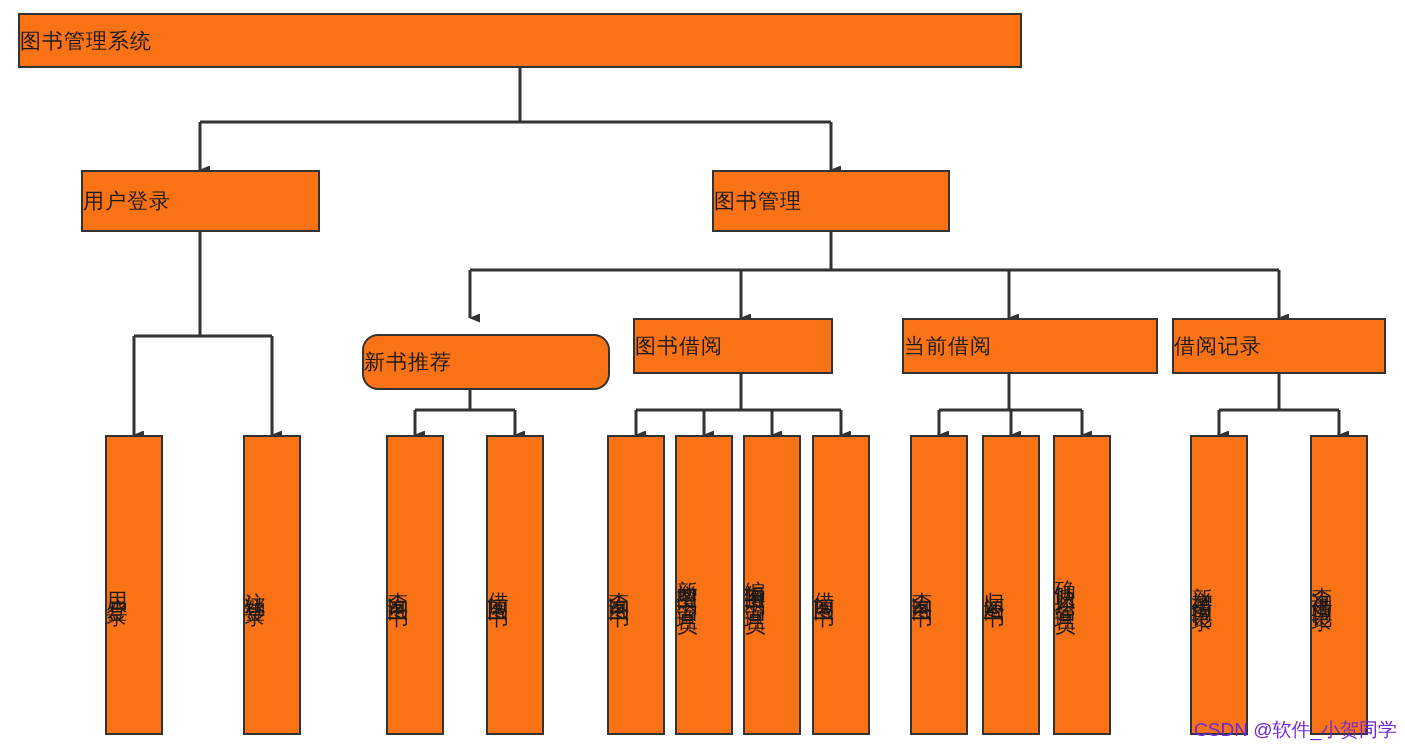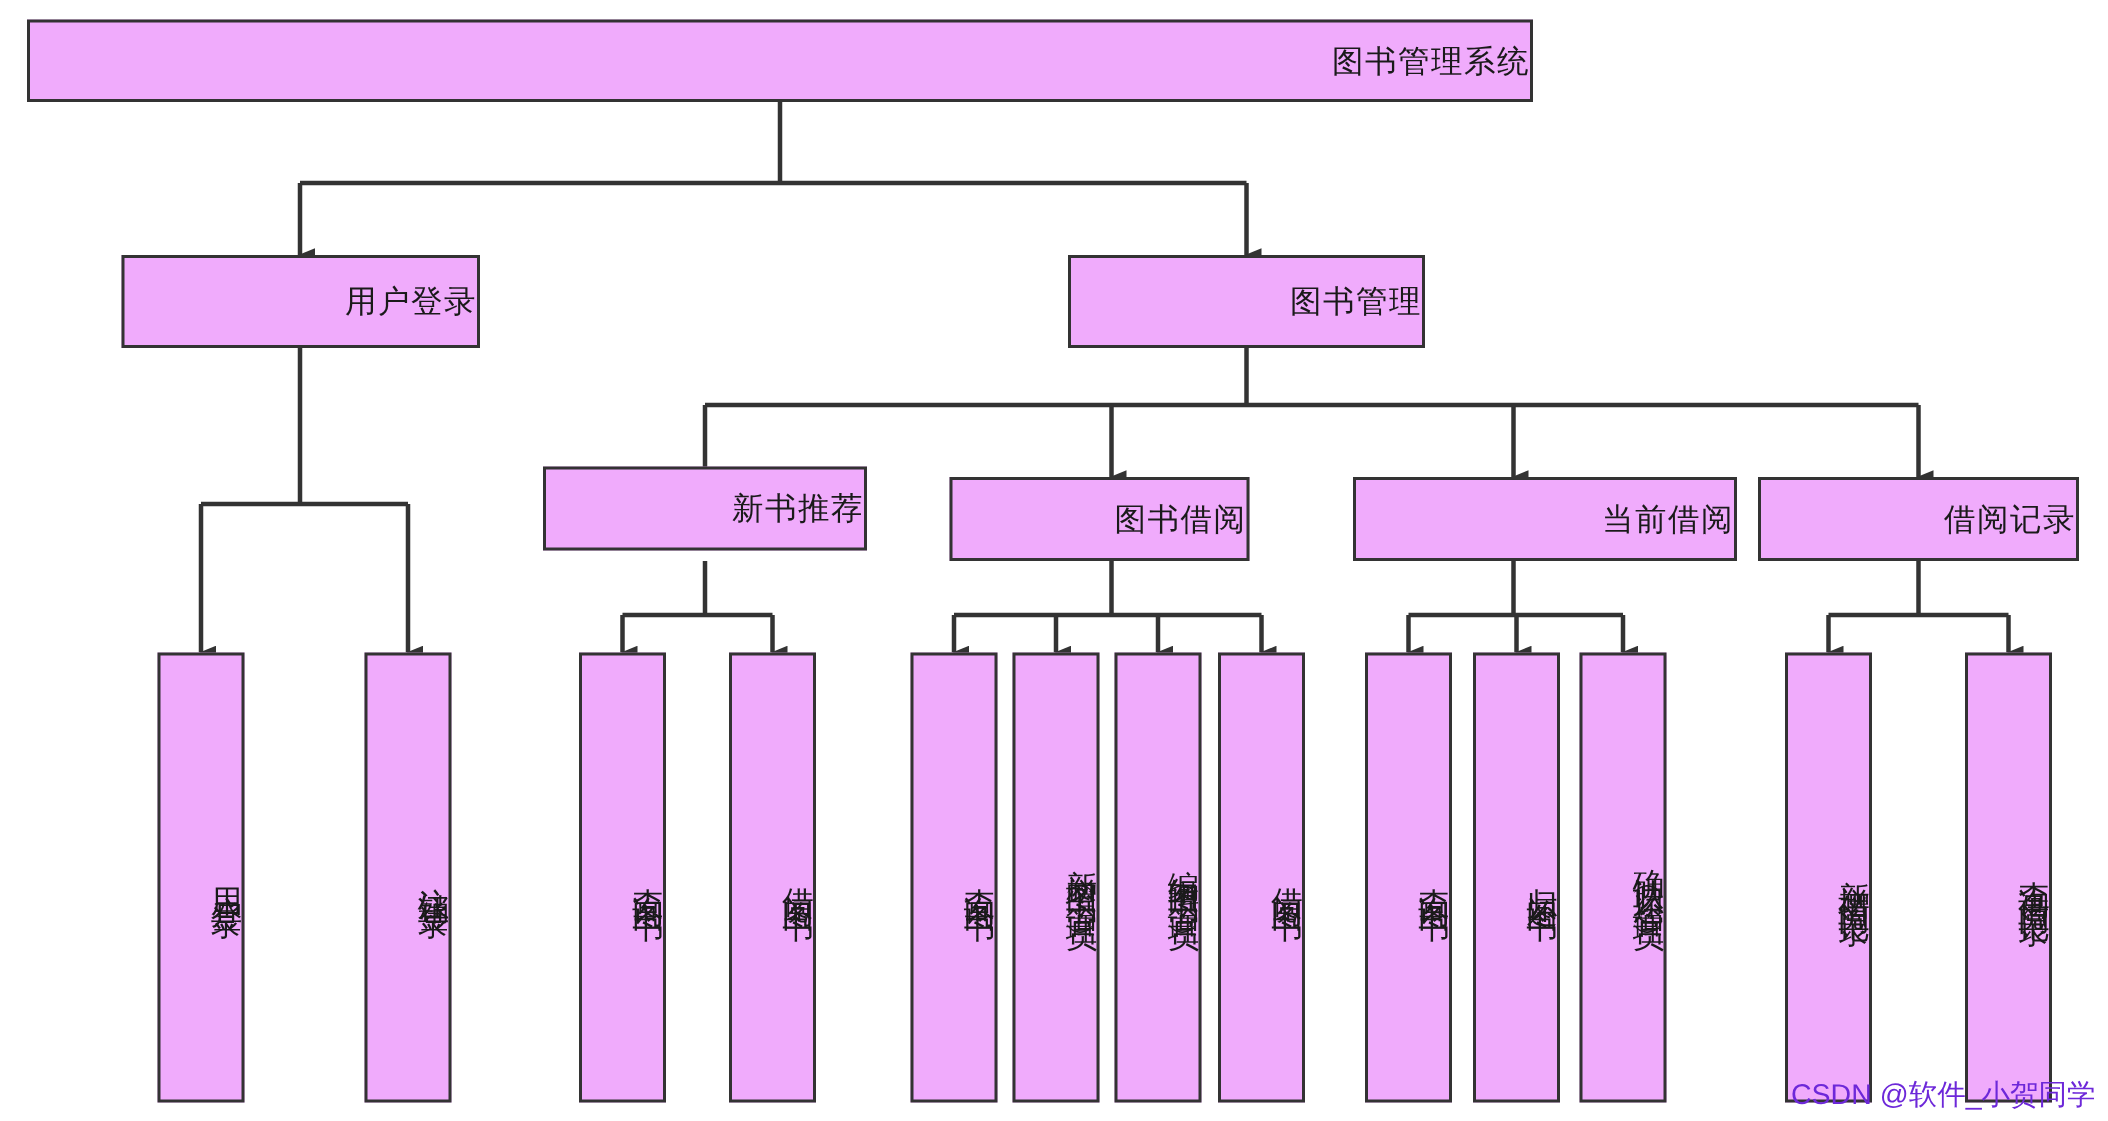--- a/index.html
+++ b/index.html
@@ -21,24 +21,24 @@
     left: 0;
     top: 0;
     width: 1405px;
     height: 747px;
     pointer-events: none;
   }
   .node {
     position: absolute;
     box-sizing: border-box;
     border: 2px solid #333333;
-    background: #f0abfc;
+    background: #f97316;
     display: flex;
     align-items: center;
-    justify-content: flex-end;
+    justify-content: flex-start;
     color: #1a1a1a;
   }
   .node.h {
     font-size: 21px;
     letter-spacing: 1px;
   }
   .node.v {
     font-size: 21px;
   }
   .node.v .vtext {
@@ -112,21 +112,21 @@
   <div id="nodes">
       <div class="node h" style="left: 18px; top: 13px; width: 1004px; height: 55px;">
         <span class="htext">图书管理系统</span>
       </div>
       <div class="node h" style="left: 81px; top: 170px; width: 239px; height: 62px;">
         <span class="htext">用户登录</span>
       </div>
       <div class="node h" style="left: 712px; top: 170px; width: 238px; height: 62px;">
         <span class="htext">图书管理</span>
       </div>
-      <div class="node h" style="left: 362px; top: 311px; width: 216px; height: 56px;">
+      <div class="node h" style="left: 362px; top: 334px; width: 248px; height: 56px; border-radius: 16px;">
         <span class="htext">新书推荐</span>
       </div>
       <div class="node h" style="left: 633px; top: 318px; width: 200px; height: 56px;">
         <span class="htext">图书借阅</span>
       </div>
       <div class="node h" style="left: 902px; top: 318px; width: 256px; height: 56px;">
         <span class="htext">当前借阅</span>
       </div>
       <div class="node h" style="left: 1172px; top: 318px; width: 214px; height: 56px;">
         <span class="htext">借阅记录</span>

